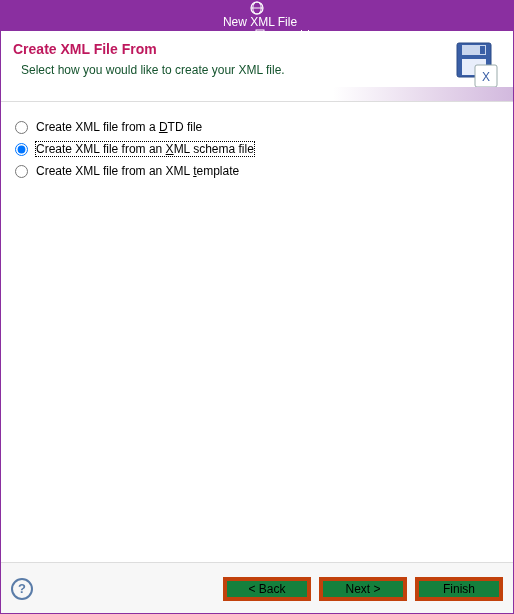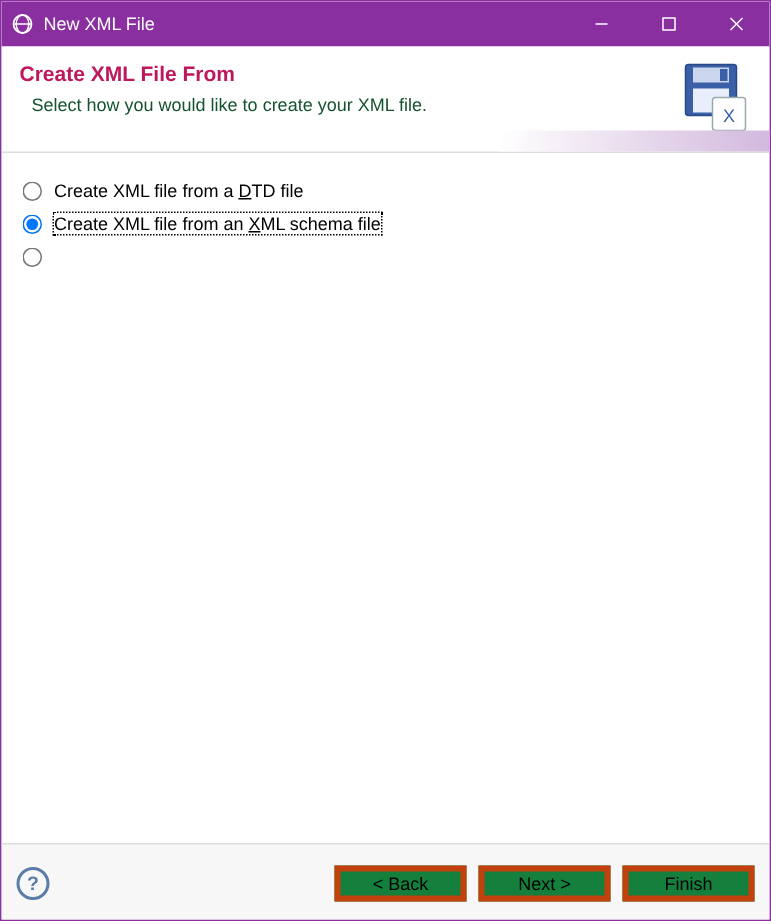--- a/index.html
+++ b/index.html
@@ -12,20 +12,21 @@
     overflow: hidden;
     border: 1px solid #8a2fa0;
   }
   .titlebar {
     background: #8a2fa0;
     color: #fff;
     height: 30px;
     display: flex;
     align-items: center;
     padding-left: 6px;
+    flex-direction: column;
   }
   .titlebar .app-icon {
     width: 16px; height: 16px;
     margin-right: 6px;
     display:flex;align-items:center;justify-content:center;
   }
   .titlebar .title-text { flex: 1; font-size: 12px; }
   .titlebar .win-controls { display: flex; height: 100%; }
   .titlebar .win-btn {
     width: 45px; height: 100%;
@@ -156,20 +157,21 @@
 <div class="radio-row">
       <input type="radio" name="create-from" style="">
       <label>Create XML file from a <span class="underline">D</span>TD file</label>
     </div>
     <div class="radio-row selected">
       <input type="radio" name="create-from" checked="" style="">
       <label>Create XML file from an <span class="underline">X</span>ML schema file</label>
     </div>
     <div class="radio-row">
       <input type="radio" name="create-from" style="">
+      <label>Create XML file from an XML <span class="underline">t</span>emplate</label>
     </div>
   </div>
 
 <div class="footer">
   <div class="help-icon">?</div>
   <div class="btn">&lt; Back</div>
   <div class="btn">Next &gt;</div>
   <div class="btn">Finish</div>
 </div>
 

